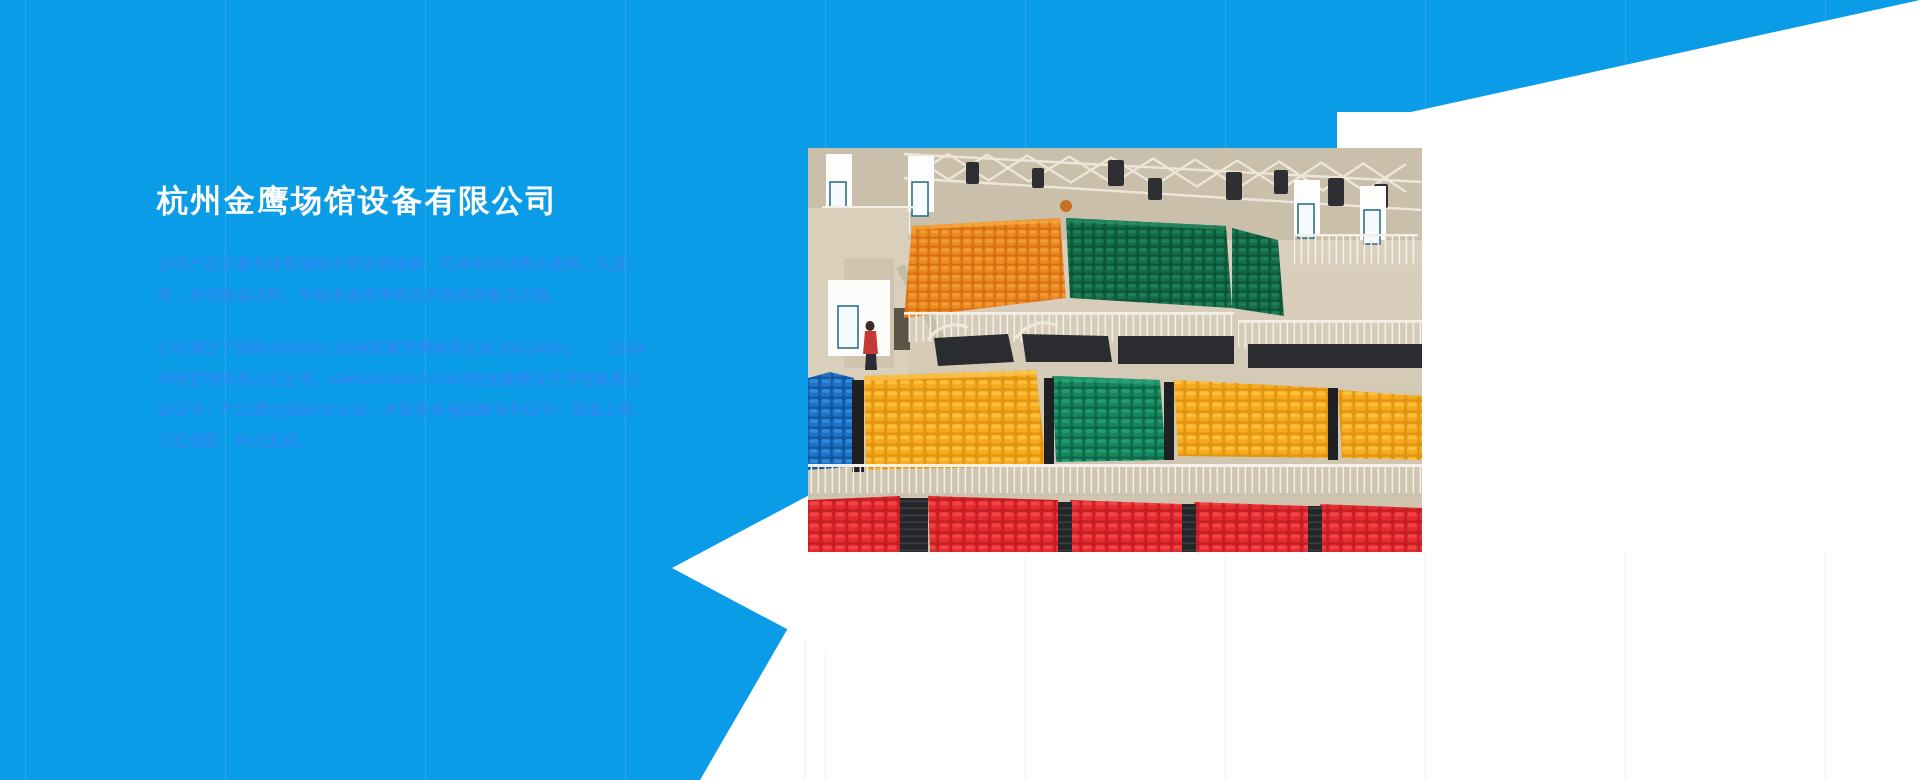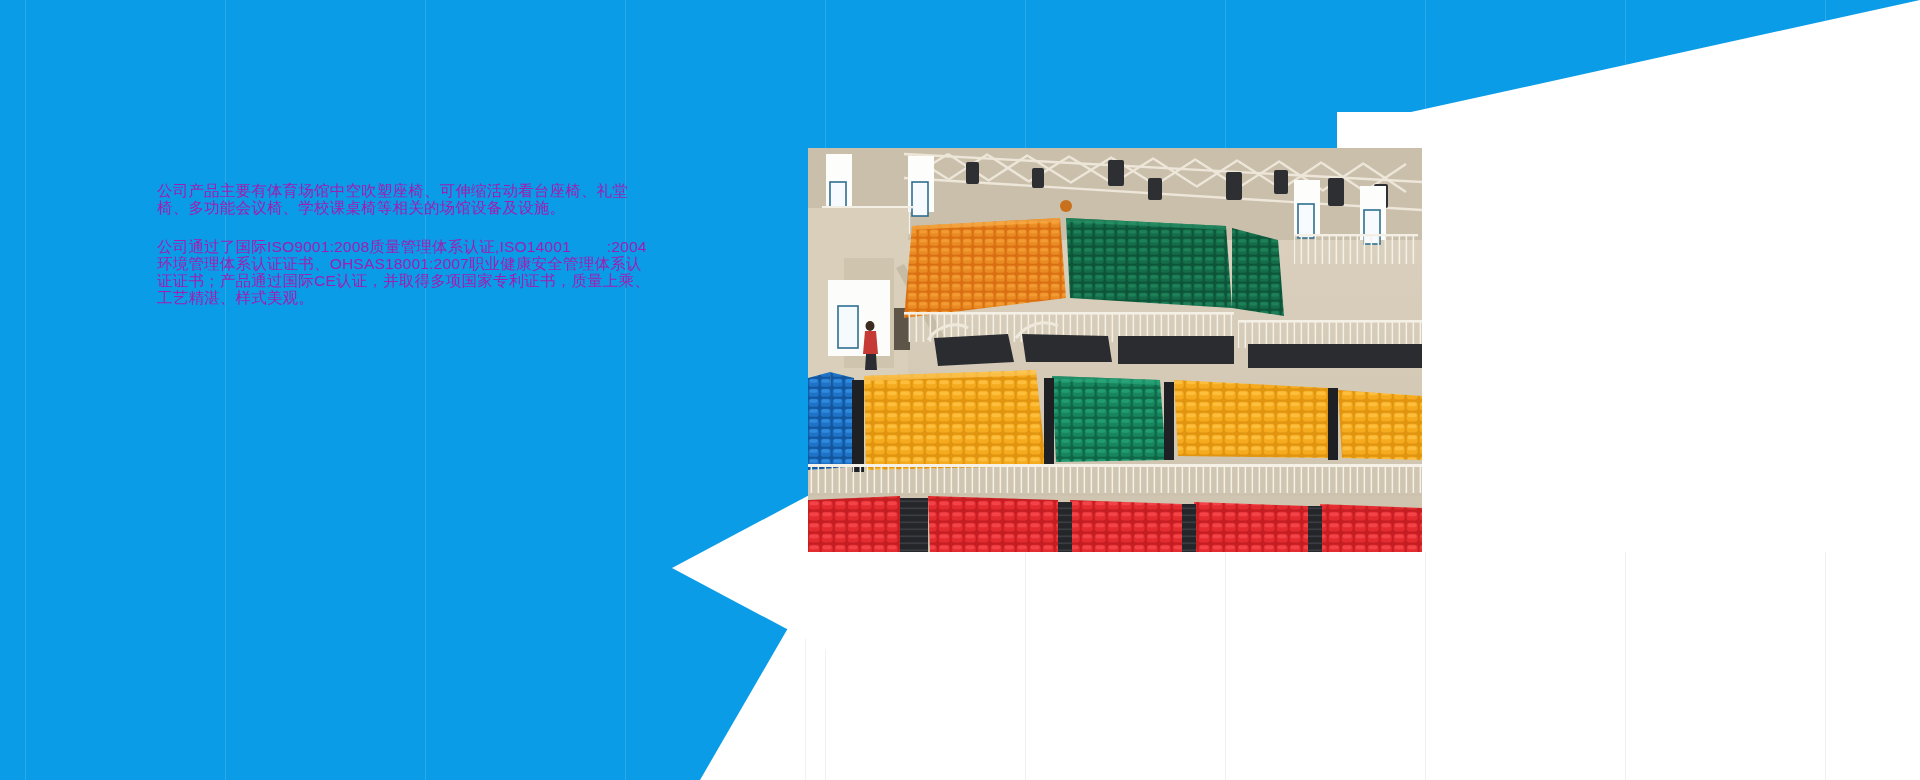--- a/index.html
+++ b/index.html
@@ -126,23 +126,23 @@
     font-weight: bold;
     letter-spacing: 2.5px;
     line-height: 1.25;
     margin-bottom: 27px;
     color: #ffffff;
     white-space: nowrap;
   }
 
   .para {
     font-size: 15.5px;
-    line-height: 17px;
+    line-height: 31px;
     letter-spacing: 0.2px;
-    color: #a21caf;
+    color: #3b82f6;
     margin-bottom: 22px;
     max-width: 500px;
   }
   .para:last-child { margin-bottom: 17px; }
   .gap-sp { display: inline-block; width: 36px; }
 
   
   .photo-frame {
     position: absolute;
     left: 808px;
@@ -164,20 +164,21 @@
   <div class="blue-band"></div>
 
   <div class="gridlines"></div>
 
   <div class="bottom-wedge"></div>
   <div class="gridlines-dark"></div>
 
   <div class="chevron-notch"></div>
 
   <div class="text-col">
+    <div class="company-title">杭州金鹰场馆设备有限公司</div>
 
     <div class="para">公司产品主要有体育场馆中空吹塑座椅、可伸缩活动看台座椅、礼堂椅、多功能会议椅、学校课桌椅等相关的场馆设备及设施。</div>
 
 
     <div class="para"><span>公司通过了国际ISO9001:2008质量管理体系认证,ISO14001</span><span class="gap-sp"></span><span>:2004环境管理体系认证证书、OHSAS18001:2007职业健康安全管理体系认证证书；产品通过国际CE认证，并取得多项国家专利证书，质量上乘、工艺精湛、样式美观。</span></div>
   </div>
 
   <div class="photo-frame">
     <svg viewBox="0 0 614 404" xmlns="http://www.w3.org/2000/svg">
       <defs>

